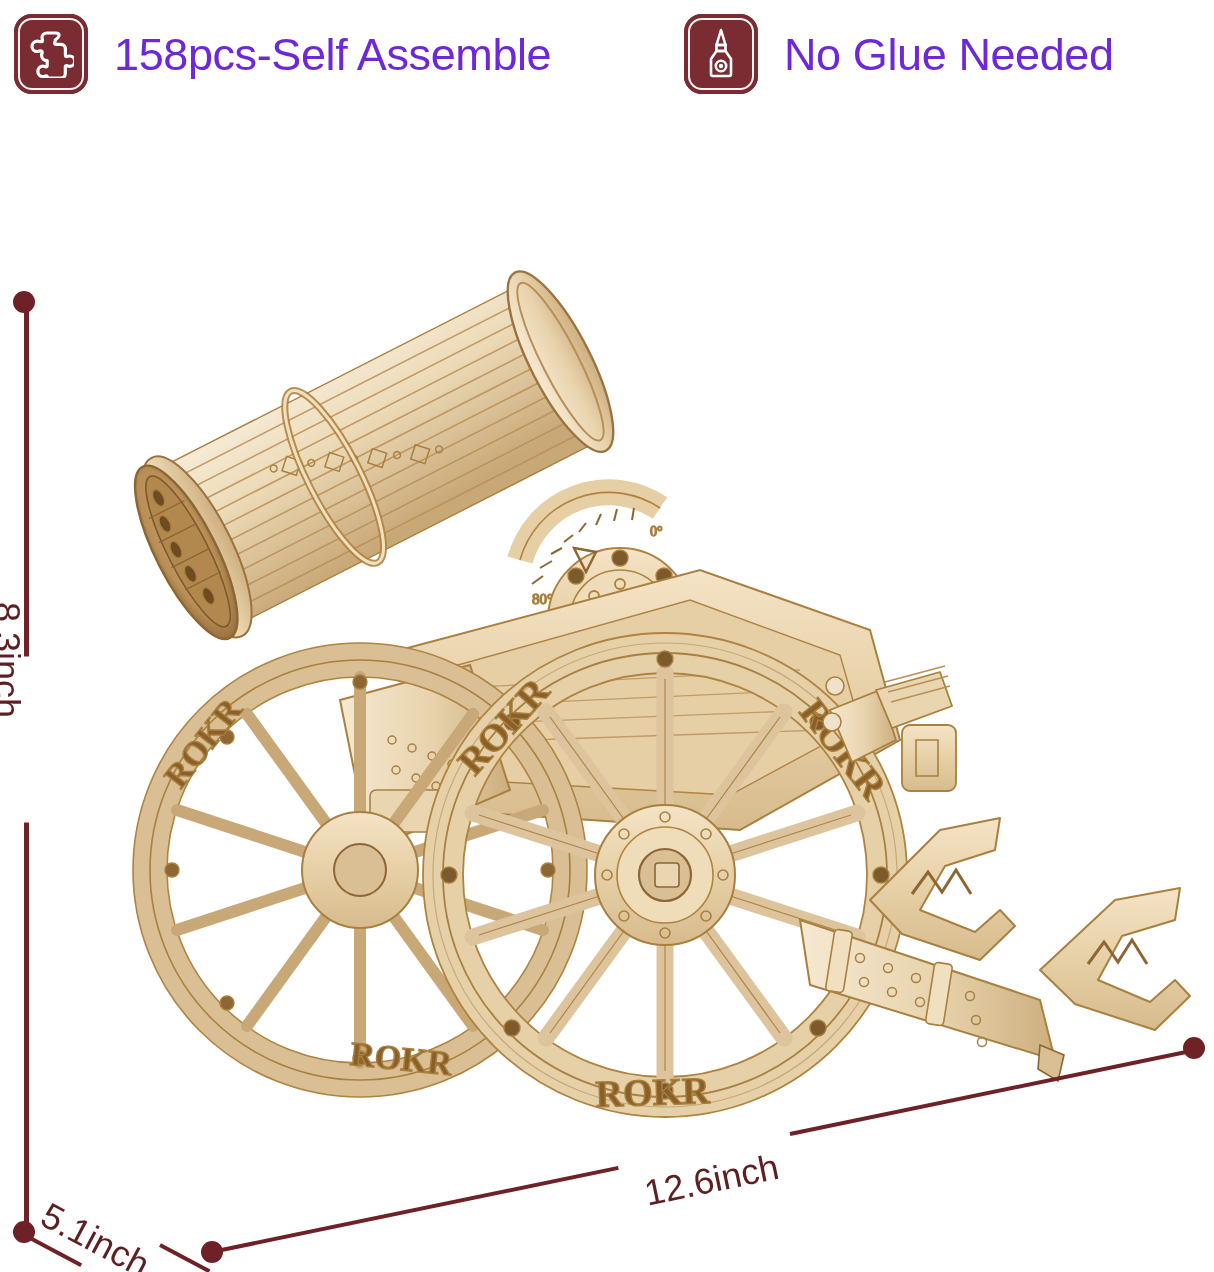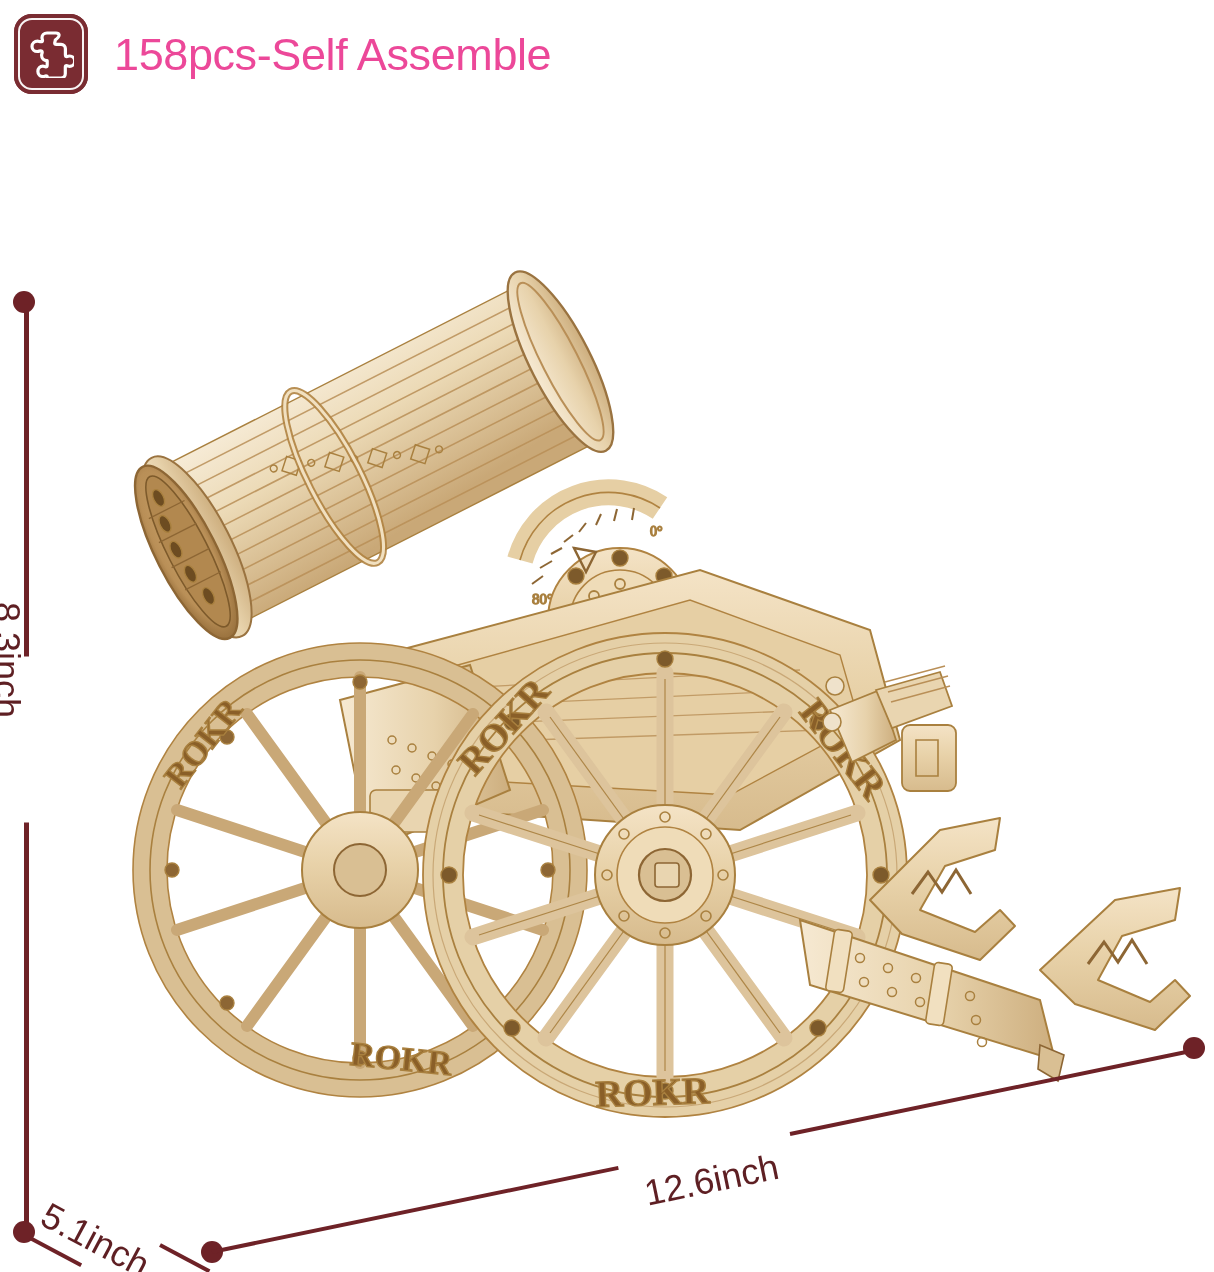--- a/index.html
+++ b/index.html
@@ -13,21 +13,21 @@
   .feature-1{left:14px;top:14px;}
   .feature-2{left:684px;top:14px;}
 
   .badge{width:74px;height:80px;border-radius:18px;background:#7a2c32;
          position:relative;flex:0 0 auto;
          box-shadow:inset 0 0 0 3px #7a2c32;}
   .badge::after{content:"";position:absolute;inset:4px;border-radius:14px;
          border:2px solid #ffffff;opacity:.95;}
   .badge svg{position:absolute;left:50%;top:50%;transform:translate(-50%,-50%);}
 
-  .feature-label{font-size:45px;color:#ec4899;white-space:nowrap;
+  .feature-label{font-size:45px;color:#6d28d9;white-space:nowrap;
        letter-spacing:-0.4px;line-height:1;}
 
   
   .dim-line{position:absolute;background:#6e2227;transform-origin:0 50%;}
   .dot{position:absolute;width:22px;height:22px;border-radius:50%;
        background:#6e2227;transform:translate(-50%,-50%);}
   .dim-label{position:absolute;color:#5e1f23;font-size:36px;white-space:nowrap;
        line-height:1;}
 
   
@@ -41,20 +41,32 @@
 
   <div class="feature feature-1">
     <div class="badge">
       <svg width="46" height="48" viewBox="0 0 46 48" aria-hidden="true">
         <path d="M19 3c-3 0-5 2-5 4.6 0 1.3.5 2 .5 2.8 0 .9-.8 1.3-1.8 1.3-1 0-1.8-.6-3.2-.6C6.6 11.1 4 13.3 4 16.4c0 3 2.4 5.1 5.3 5.1 1.4 0 2.3-.6 3.2-.6 1 0 1.7.5 1.7 1.4 0 .9-.6 1.6-.6 3 0 3 2.3 5.4 5.4 5.4h.2v4.2c0 1.2-.6 1.9-1.5 1.9-.9 0-1.5-.6-2.8-.6-2.8 0-5 2.3-5 5.2 0 2.9 2.2 5.1 5.1 5.1 1.3 0 2-.6 2.9-.6.9 0 1.4.6 1.4 1.6V48h13.6c2.6 0 4.4-1.8 4.4-4.3v-6.4c0-1 .5-1.6 1.4-1.6.9 0 1.6.6 2.9.6 2.9 0 5.1-2.2 5.1-5.1 0-2.9-2.2-5.2-5-5.2-1.3 0-1.9.6-2.8.6-.9 0-1.5-.7-1.5-1.9v-6c0-2.5-1.8-4.3-4.4-4.3h-4.7c-1 0-1.6-.5-1.6-1.4 0-.9.6-1.6.6-2.9C33.3 5.3 31 3 28 3z" fill="none" stroke="#ffffff" stroke-width="3.2" stroke-linejoin="round"></path>
       </svg>
     </div>
     <div class="feature-label">158pcs-Self Assemble</div>
   </div>
 
+  <div class="feature feature-2">
+    <div class="badge">
+      <svg width="40" height="52" viewBox="0 0 40 52" aria-hidden="true">
+        <path d="M20 2 L24.5 17 H15.5 Z" fill="none" stroke="#fff" stroke-width="2.6" stroke-linejoin="round"></path>
+        <rect x="15.5" y="17" width="9" height="6" fill="none" stroke="#fff" stroke-width="2.6"></rect>
+        <path d="M15.5 23 L10 31 V46 a2 2 0 0 0 2 2 h16 a2 2 0 0 0 2-2 V31 L24.5 23 Z" fill="none" stroke="#fff" stroke-width="2.6" stroke-linejoin="round"></path>
+        <circle cx="20" cy="38" r="5.2" fill="none" stroke="#fff" stroke-width="2.6"></circle>
+        <circle cx="20" cy="38" r="2.2" fill="#fff"></circle>
+      </svg>
+    </div>
+    <div class="feature-label">No Glue Needed</div>
+  </div>
 
   <div class="model">
     <svg viewBox="0 0 1180 850" preserveAspectRatio="none" aria-hidden="true">
       <defs>
         <linearGradient id="wood" x1="0" y1="0" x2="0" y2="1">
           <stop offset="0%" stop-color="#f4e3c6"></stop>
           <stop offset="45%" stop-color="#e8d2a9"></stop>
           <stop offset="100%" stop-color="#d7bb8d"></stop>
         </linearGradient>
         <linearGradient id="woodL" x1="0" y1="0" x2="1" y2="0">

